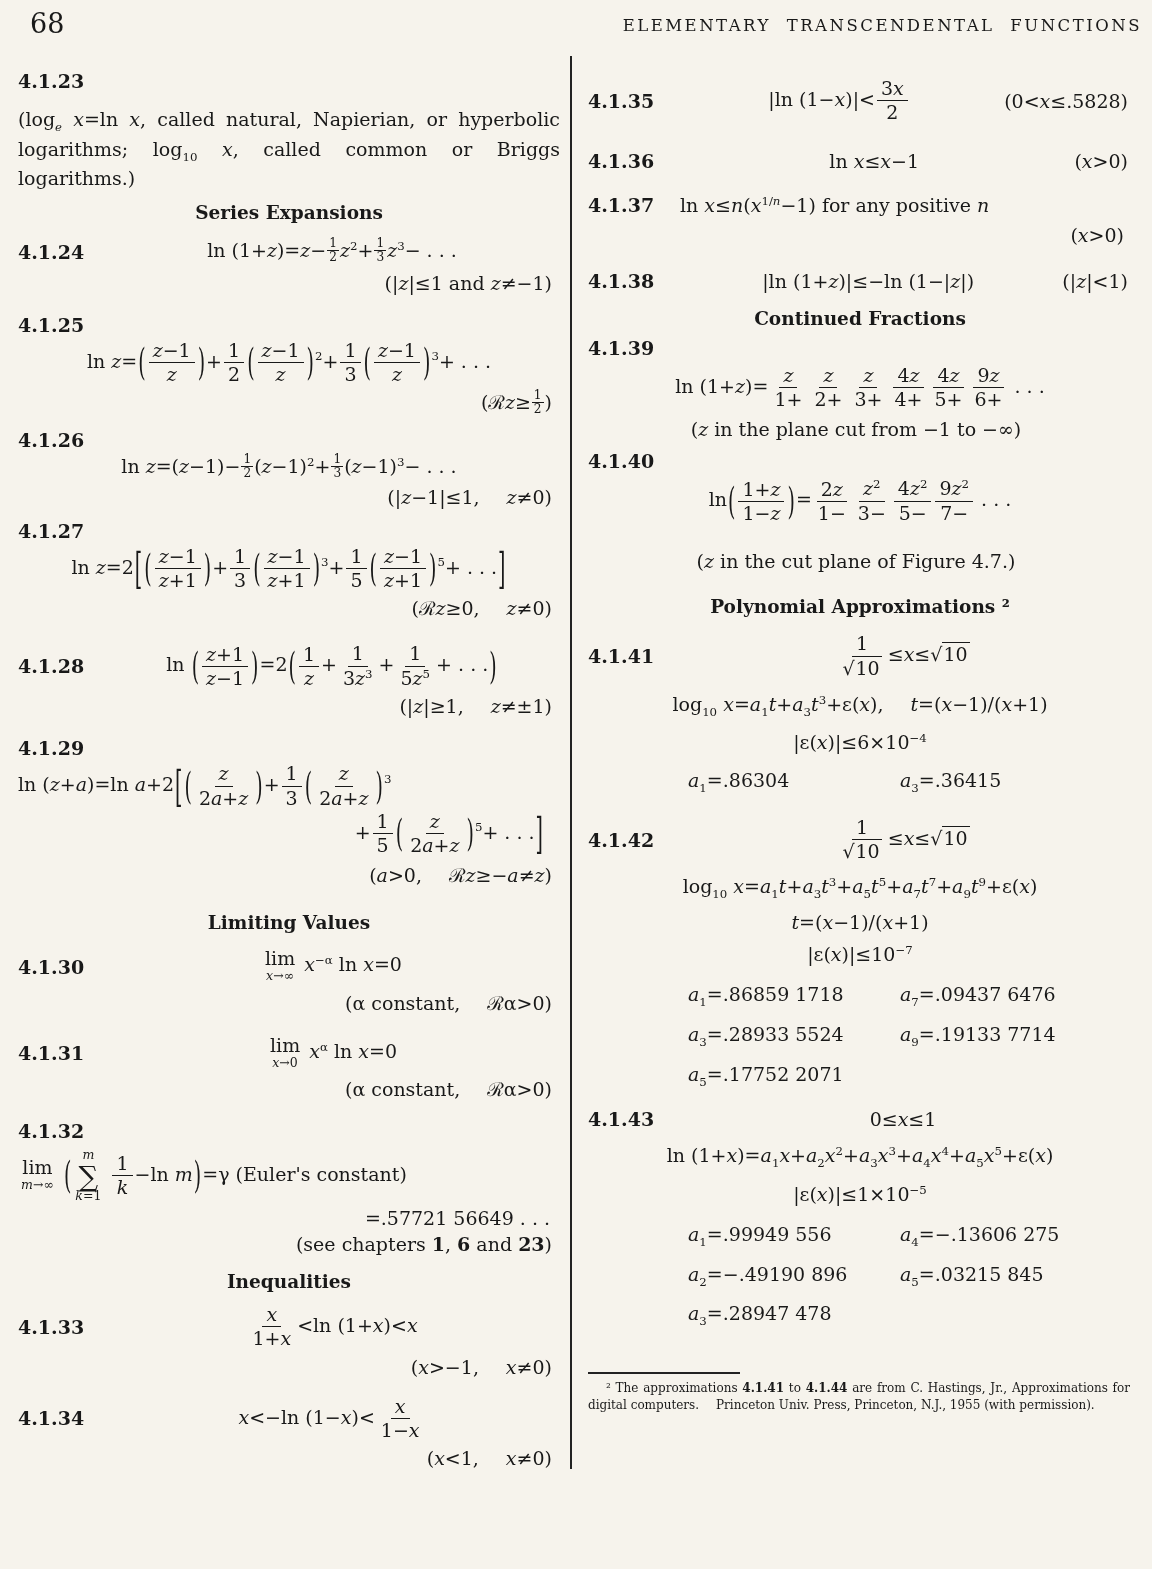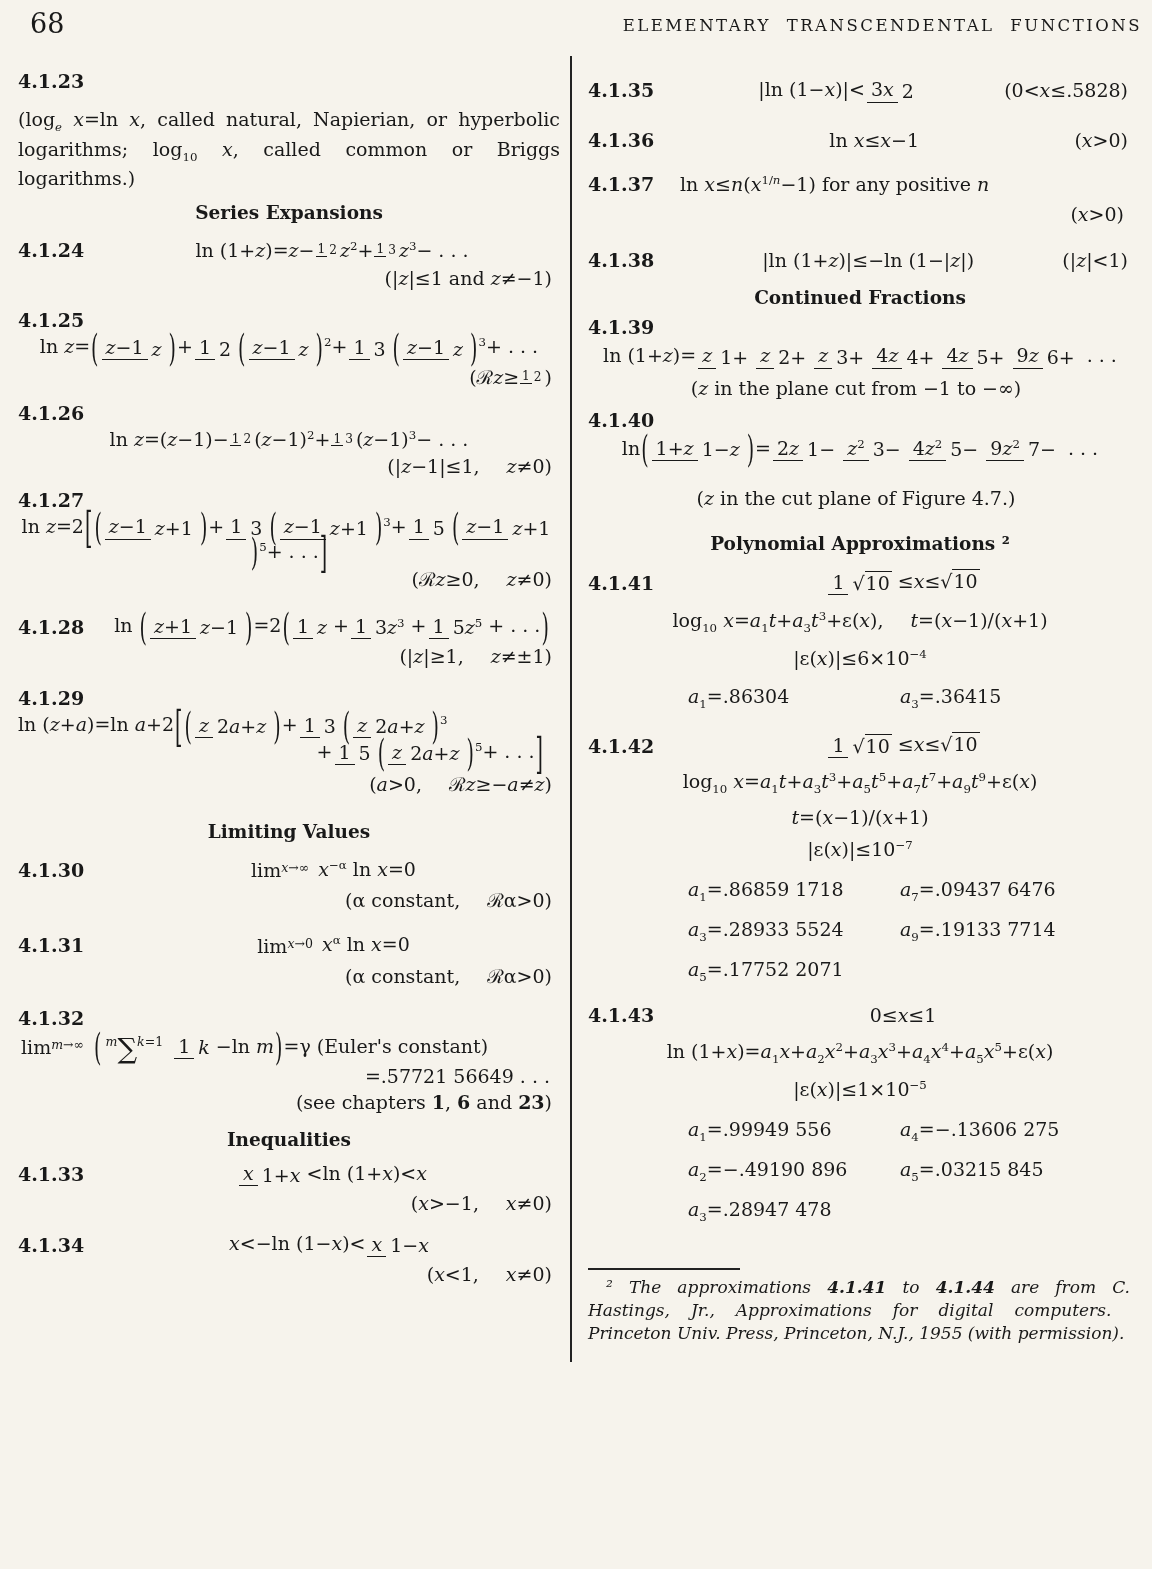--- a/index.html
+++ b/index.html
@@ -35,48 +35,48 @@
   .cond.center{text-align:center;}
   .condi{text-align:center;padding-right:4px;}
   .cline{text-align:center;}
   .shead{font-weight:bold;text-align:center;font-size:18.5px;}
   .para{margin:0;text-align:justify;line-height:1.42;}
 
   sup{font-size:0.62em;}
   sub{font-size:0.62em;}
   i{font-style:italic;}
 
-  .fr{display:inline-flex;flex-direction:row;align-items:center;
+  .fr{display:inline-flex;flex-direction:column;align-items:center;
       vertical-align:middle;margin:0 2px;line-height:1.12;text-align:center;}
   .fr .nu{display:block;padding:0 4px 1px;border-bottom:1.5px solid #191919;}
   .fr .de{display:block;padding:1px 4px 0;}
   .fr.sm{font-size:0.64em;margin:0 1px;line-height:1.05;transform:translateY(-2px);}
   .fr.sm .nu{padding:0 2px 0;}
   .fr.sm .de{padding:0 2px 0;}
 
   .bg{display:inline-block;transform:scaleY(1.95);transform-origin:50% 50%;
       vertical-align:middle;line-height:1;padding:0 1px;}
   .bg.bk{transform:scaleY(2.25);}
 
   .sq{white-space:nowrap;}
   .sq .rd{border-top:1.5px solid #191919;padding:0 2px 0 1px;}
 
-  .st{display:inline-flex;align-items:flex-start;
+  .st{display:inline-flex;flex-direction:column;align-items:center;
       vertical-align:middle;line-height:1.05;margin:0 3px;}
   .st .stb{font-size:0.66em;line-height:1.15;}
   .st .sg{font-size:1.45em;line-height:0.95;}
 
   .q{display:inline-block;width:1.1em;}
 
   .coefrow{display:flex;margin-left:100px;}
   .coefrow .coef{width:212px;}
 
   .fnrule{width:152px;border-top:2px solid #222;}
-  .footnote{font-size:17px;line-height:1.38;text-align:justify;
-            text-indent:18px;margin:6px 2px 16px 0;font-style:italic;}
+  .footnote{font-size:12px;line-height:1.38;text-align:justify;
+            text-indent:18px;margin:6px 2px 16px 0;}
 </style>
 </head>
 <body>
 
 <div class="page">
 
   <header class="pagehead">
     <span class="pageno">68</span>
     <span class="runhead">ELEMENTARY TRANSCENDENTAL FUNCTIONS</span>
   </header>

